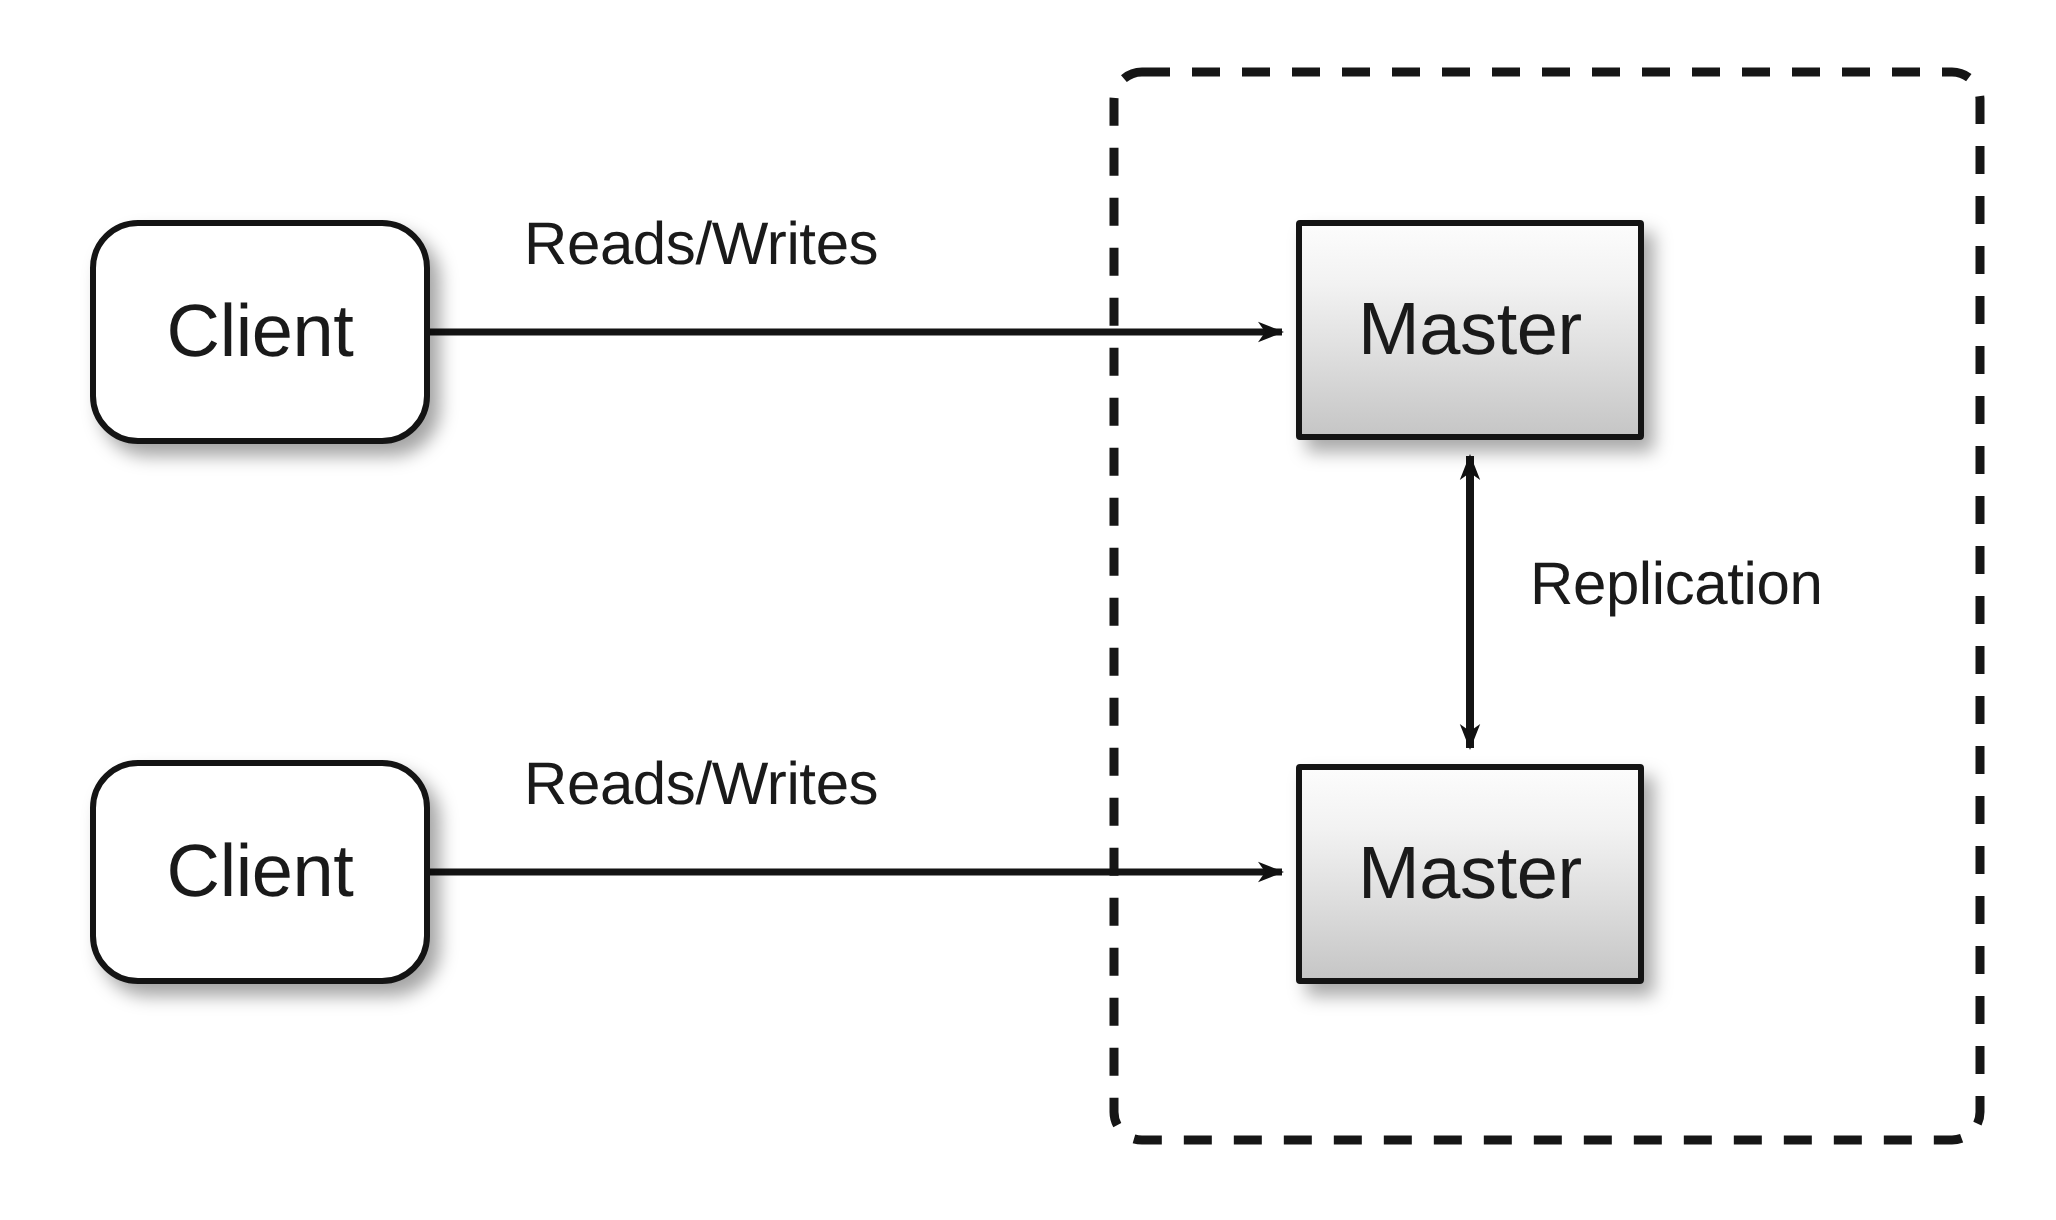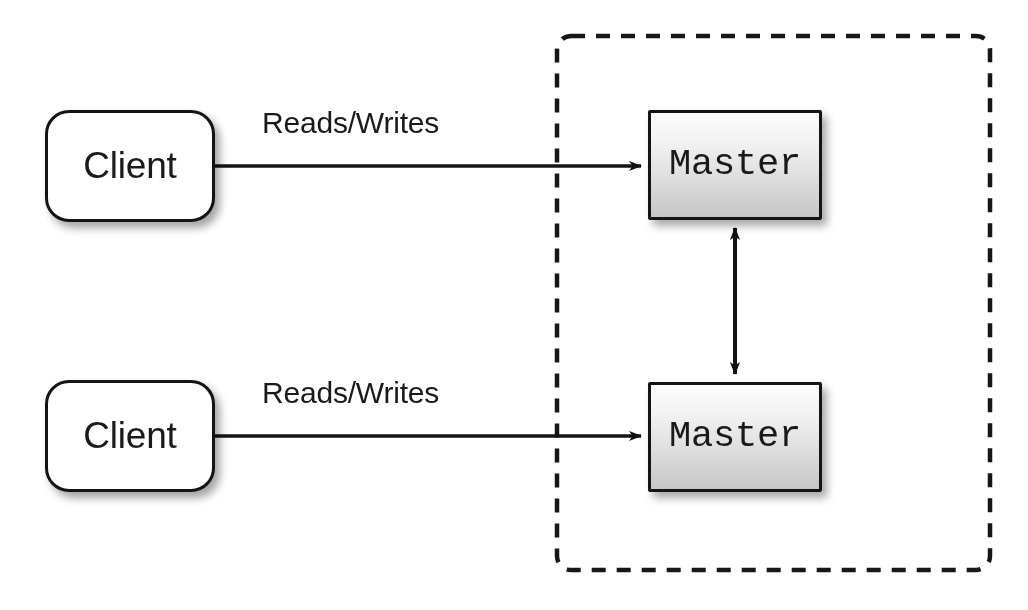--- a/index.html
+++ b/index.html
@@ -50,21 +50,20 @@
     border: 3px solid #141414;
     border-radius: 24px;
     box-shadow: 5px 6px 9px rgba(0,0,0,0.36);
   }
 
   .master-node {
     background: linear-gradient(to bottom, #fcfcfc 0%, #f2f2f2 28%, #dedede 62%, #c6c6c6 100%);
     border: 3px solid #141414;
     border-radius: 2px;
     box-shadow: 5px 6px 9px rgba(0,0,0,0.34);
-    font-family: Liberation Mono, monospace;
   }
 
   
   .edge-label {
     position: absolute;
     font-size: 30px;
     line-height: 1;
     color: #1a1a1a;
     white-space: nowrap;
     letter-spacing: -0.2px;
@@ -111,14 +110,15 @@
   </div>
 
   <div class="node master-node" style="left:648px; top:382px; width:174px; height:110px;">
     <span class="node-label">Master</span>
   </div>
 
   <div class="edge-label" style="left:262px; top:108px;">Reads/Writes</div>
 
   <div class="edge-label" style="left:262px; top:378px;">Reads/Writes</div>
 
+  <div class="edge-label" style="left:765px; top:278px;">Replication</div>
 
 </div>
 
 </body></html>

